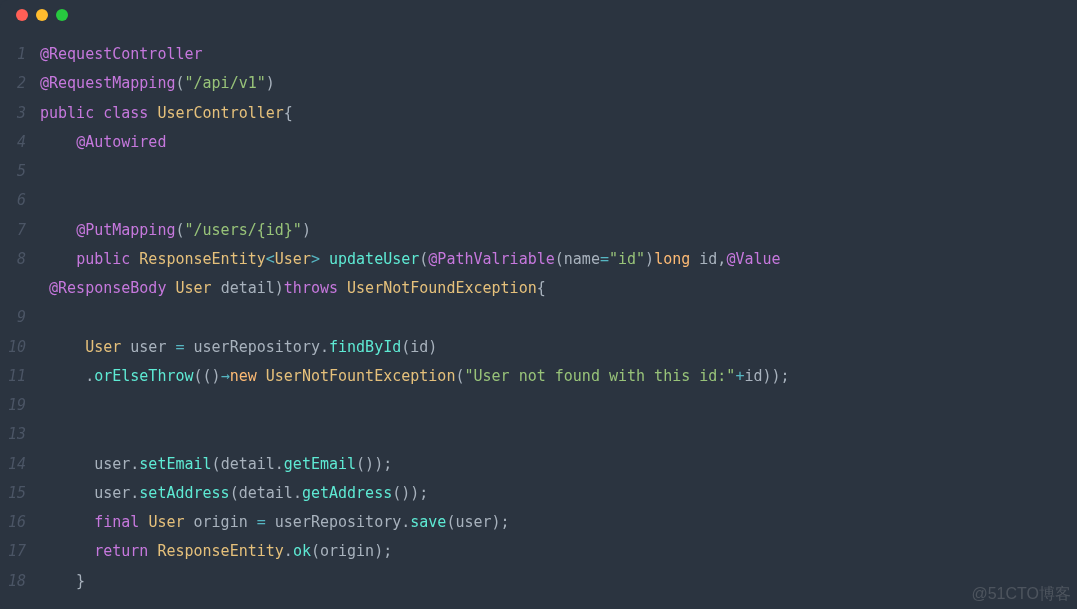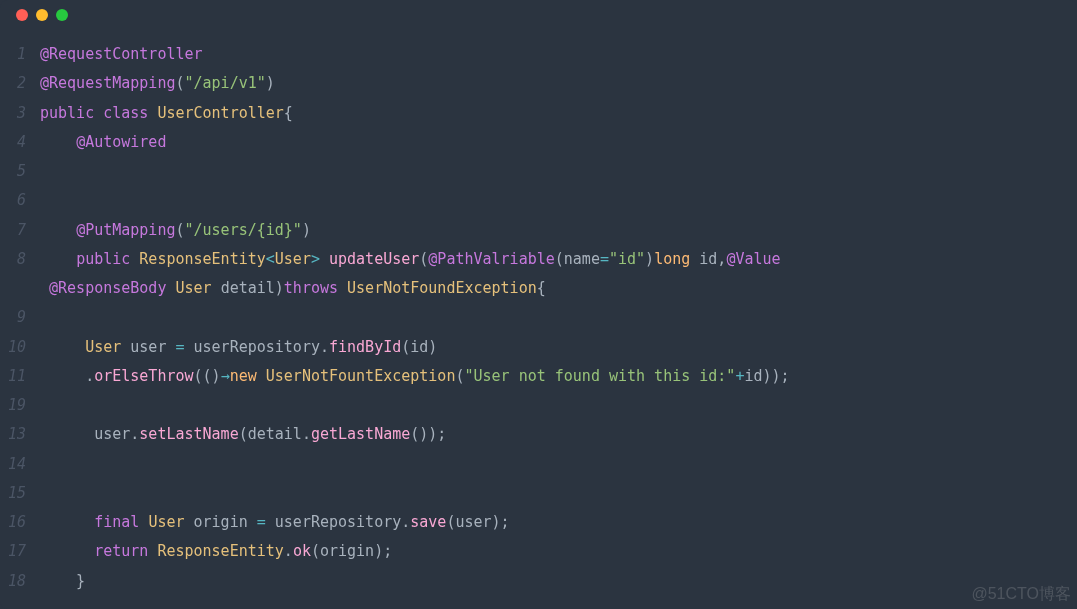--- a/index.html
+++ b/index.html
@@ -44,21 +44,21 @@
     color: #4b5565;
     font-style: italic;
     padding-right: 14px;
     flex-shrink: 0;
     user-select: none;
   }
   .code { color: #a8b2bd; }
   .ann { color: #c678dd; }       
   .kw  { color: #c678dd; }       
   .type{ color: #e5c07b; }       
-  .fn  { color: #f9a8d4; }       
+  .fn  { color: #5eead4; }       
   .str { color: #98c379; }       
   .op  { color: #56b6c2; }       
   .num, .ident { color: #a8b2bd; }
   .punct { color: #a8b2bd; }
   .const { color: #fdba74; }     
   .watermark {
     position: absolute;
     right: 6px;
     bottom: 4px;
     color: rgba(200,200,200,0.22);
@@ -82,22 +82,22 @@
       <div class="line"><span class="lineno">4</span><span class="code"><span class="punct">    </span><span class="ann">@Autowired</span></span></div>
       <div class="line"><span class="lineno">5</span></div>
       <div class="line"><span class="lineno">6</span><span class="code"></span></div>
       <div class="line"><span class="lineno">7</span><span class="code"><span class="punct">    </span><span class="ann">@PutMapping</span><span class="punct">(</span><span class="str">"/users/{id}"</span><span class="punct">)</span></span></div>
       <div class="line"><span class="lineno">8</span><span class="code"><span class="punct">    </span><span class="kw">public</span><span class="punct"> </span><span class="type">ResponseEntity</span><span class="op">&lt;</span><span class="type">User</span><span class="op">&gt;</span><span class="punct"> </span><span class="fn">updateUser</span><span class="punct">(</span><span class="ann">@PathValriable</span><span class="punct">(</span><span class="ident">name</span><span class="op">=</span><span class="str">"id"</span><span class="punct">)</span><span class="const">long</span><span class="punct"> </span><span class="ident">id</span><span class="punct">,</span><span class="ann">@Value</span></span></div>
       <div class="line"><span class="lineno"></span><span class="code"><span class="punct"> </span><span class="ann">@ResponseBody</span><span class="punct"> </span><span class="type">User</span><span class="punct"> </span><span class="ident">detail</span><span class="punct">)</span><span class="kw">throws</span><span class="punct"> </span><span class="type">UserNotFoundException</span><span class="punct">{</span></span></div>
       <div class="line"><span class="lineno">9</span><span class="code"></span></div>
       <div class="line"><span class="lineno">10</span><span class="code"><span class="punct">     </span><span class="type">User</span><span class="punct"> </span><span class="ident">user</span><span class="punct"> </span><span class="op">=</span><span class="punct"> </span><span class="ident">userRepository</span><span class="punct">.</span><span class="fn">findById</span><span class="punct">(</span><span class="ident">id</span><span class="punct">)</span></span></div>
       <div class="line"><span class="lineno">11</span><span class="code"><span class="punct">     .</span><span class="fn">orElseThrow</span><span class="punct">(()</span><span class="op">→</span><span class="const">new</span><span class="punct"> </span><span class="type">UserNotFountException</span><span class="punct">(</span><span class="str">"User not found with this id:"</span><span class="op">+</span><span class="ident">id</span><span class="punct">));</span></span></div>
       <div class="line"><span class="lineno">19</span><span class="code"></span></div>
-      <div class="line"><span class="lineno">13</span><span class="code"><span class="punct">      </span><span class="ident">user</span><span class="punct">.</span><span class="fn">setLastName</span><span class="punct">(</span><span class="ident">detail</span><span class="punct">.</span><span class="fn">getLastName</span><span class="punct">());</span></span></div>
-      <div class="line"><span class="lineno">14</span></div>
-      <div class="line"><span class="lineno">15</span></div>
+      <div class="line"><span class="lineno">13</span></div>
+      <div class="line"><span class="lineno">14</span><span class="code"><span class="punct">      </span><span class="ident">user</span><span class="punct">.</span><span class="fn">setEmail</span><span class="punct">(</span><span class="ident">detail</span><span class="punct">.</span><span class="fn">getEmail</span><span class="punct">());</span></span></div>
+      <div class="line"><span class="lineno">15</span><span class="code"><span class="punct">      </span><span class="ident">user</span><span class="punct">.</span><span class="fn">setAddress</span><span class="punct">(</span><span class="ident">detail</span><span class="punct">.</span><span class="fn">getAddress</span><span class="punct">());</span></span></div>
       <div class="line"><span class="lineno">16</span><span class="code"><span class="punct">      </span><span class="kw">final</span><span class="punct"> </span><span class="type">User</span><span class="punct"> </span><span class="ident">origin</span><span class="punct"> </span><span class="op">=</span><span class="punct"> </span><span class="ident">userRepository</span><span class="punct">.</span><span class="fn">save</span><span class="punct">(</span><span class="ident">user</span><span class="punct">);</span></span></div>
       <div class="line"><span class="lineno">17</span><span class="code"><span class="punct">      </span><span class="kw">return</span><span class="punct"> </span><span class="type">ResponseEntity</span><span class="punct">.</span><span class="fn">ok</span><span class="punct">(</span><span class="ident">origin</span><span class="punct">);</span></span></div>
       <div class="line"><span class="lineno">18</span><span class="code"><span class="punct">    }</span></span></div>
     </div>
 </div>
 
 <div class="watermark">@51CTO博客</div>
 
 </body></html>

